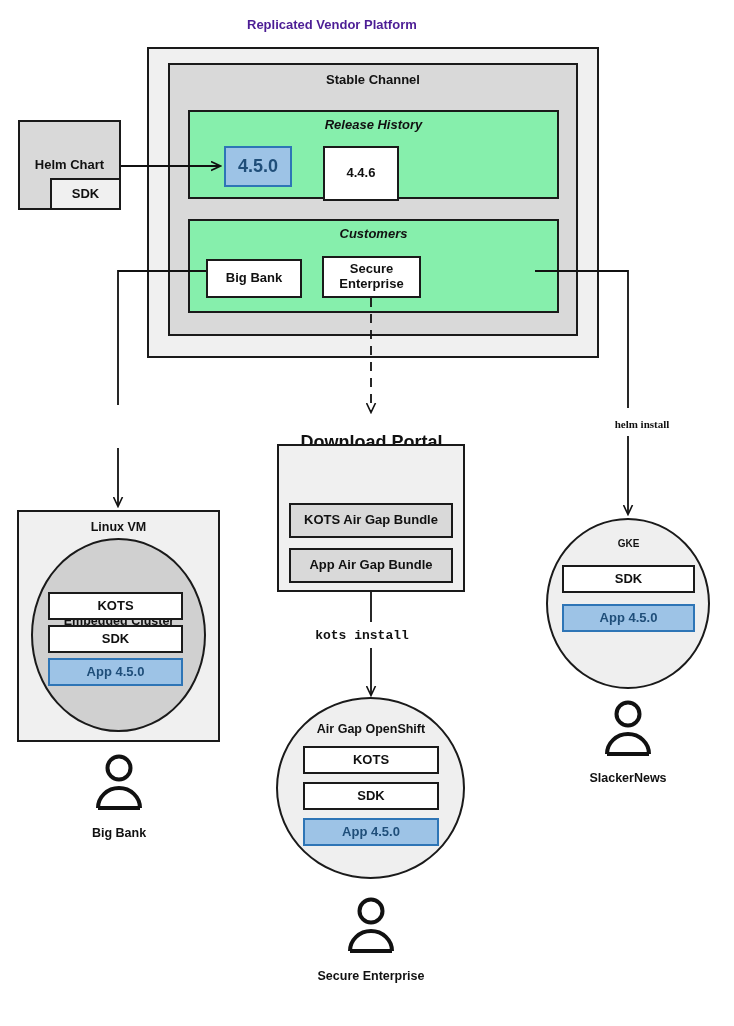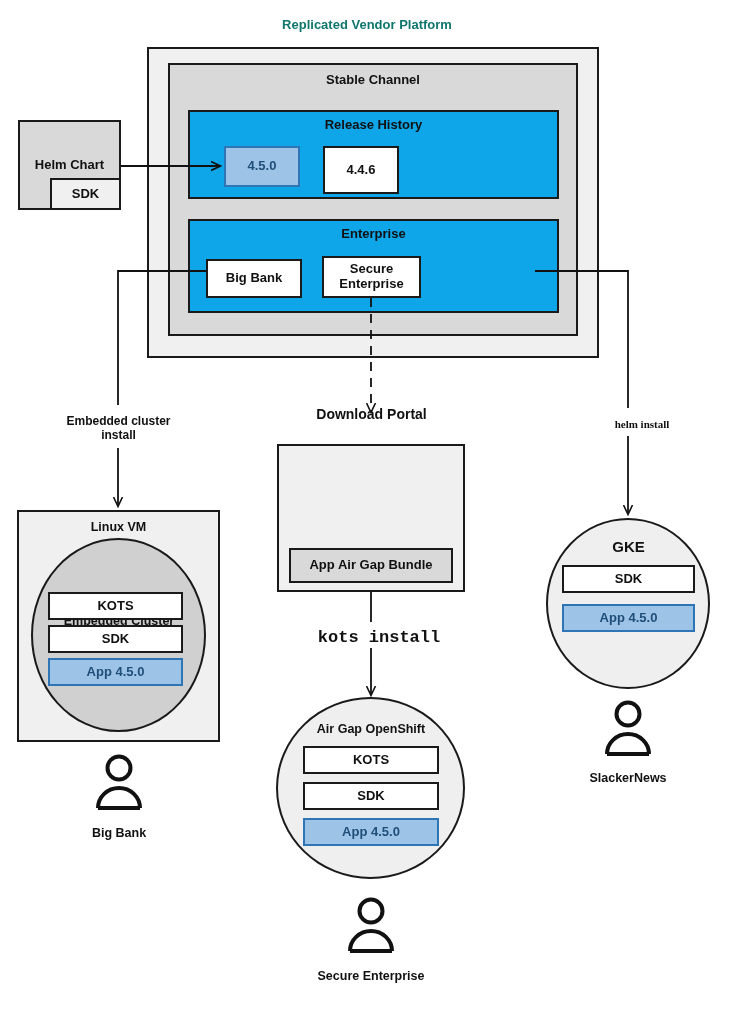--- a/index.html
+++ b/index.html
@@ -25,28 +25,28 @@
     align-items: center;
     justify-content: center;
     text-align: center;
     font-weight: bold;
     color: #111111;
     line-height: 1.15;
   }
   .lbl-top {
     position: absolute;
     box-sizing: border-box;
-    text-align: center;
-    font-weight: bold;
-    color: #0f766e;
+    text-align: left;
+    font-weight: bold;
+    color: #4c1d95;
     line-height: 1.2;
   }
   .fill-lightest { background: #f0f0f0; }
   .fill-light    { background: #d9d9d9; }
-  .fill-mid      { background: #0ea5e9; }
+  .fill-mid      { background: #86efac; font-style: italic; }
   .fill-white    { background: #ffffff; }
   .fill-blue {
     background: #9dc3e6;
     border-color: #2e75b6;
     color: #1f4e79;
   }
   .ellipse {
     position: absolute;
     box-sizing: border-box;
     border: 2px solid #1a1a1a;
@@ -86,48 +86,48 @@
   <div class="box fill-lightest" style="left:147px; top:47px; width:452px; height:311px;"></div>
 
   <div class="box fill-light" style="left:168px; top:63px; width:410px; height:273px; align-items:flex-start; padding-top:8px;">
     <span style="font-size:13px;">Stable Channel</span>
   </div>
 
   <div class="box fill-mid" style="left:188px; top:110px; width:371px; height:89px; align-items:flex-start; padding-top:6px;">
     <span style="font-size:13px;">Release History</span>
   </div>
 
-  <div class="box fill-blue" style="left:224px; top:146px; width:76px; height:41px; font-size:13px;">4.5.0</div>
-
-  <div class="box fill-white" style="left:323px; top:146px; width:76px; height:48px; font-size:13px;">4.4.6</div>
+  <div class="box fill-blue" style="left:224px; top:146px; width:68px; height:41px; font-size:18px;">4.5.0</div>
+
+  <div class="box fill-white" style="left:323px; top:146px; width:76px; height:55px; font-size:13px;">4.4.6</div>
 
   <div class="box fill-mid" style="left:188px; top:219px; width:371px; height:94px; align-items:flex-start; padding-top:6px;">
-    <span style="font-size:13px;">Enterprise</span>
+    <span style="font-size:13px;">Customers</span>
   </div>
 
   <div class="box fill-white" style="left:206px; top:259px; width:96px; height:39px; font-size:13px;">Big Bank</div>
 
   <div class="box fill-white" style="left:322px; top:256px; width:99px; height:42px; font-size:13px;">Secure Enterprise</div>
 
 
   <div class="box fill-light" style="left:18px; top:120px; width:103px; height:90px; align-items:center; font-size:13px;text-align:center;">Helm Chart</div>
 
   <div class="box fill-lightest" style="left:50px; top:178px; width:71px; height:32px; font-size:13px;">SDK</div>
 
-  <div class="caption" style="left:51px; top:414px; width:135px; font-size:12px;">Embedded cluster install</div>
 
   <div class="caption mono" style="left:567px; top:418px; width:150px; font-size:11px;font-family:Liberation Serif, serif;">helm install</div>
 
-  <div class="caption mono" style="left:306px; top:628px; width:146px; font-size:17px;">kots install</div>
-
-  <div class="caption" style="left:294px; top:406px; width:155px; font-size:14px;">Download Portal</div>
+  <div class="caption mono" style="left:289px; top:628px; width:146px; font-size:13px;">kots install</div>
+
+  <div class="caption" style="left:294px; top:432px; width:155px; font-size:18px;">Download Portal</div>
 
   <div class="box fill-lightest" style="left:277px; top:444px; width:188px; height:148px;"></div>
 
 
+  <div class="box fill-light" style="left:289px; top:503px; width:164px; height:35px; font-size:13px;">KOTS Air Gap Bundle</div>
 
   <div class="box fill-light" style="left:289px; top:548px; width:164px; height:35px; font-size:13px;">App Air Gap Bundle</div>
 
   <div class="box fill-lightest" style="left:17px; top:510px; width:203px; height:232px; align-items:flex-start; padding-top:8px;">
     <span style="font-size:12.5px;">Linux VM</span>
   </div>
 
   <div class="ellipse ell-light" style="left:31px; top:538px; width:175px; height:194px;"></div>
 
   <div class="caption" style="left:44px; top:568px; width:150px; font-size:12.5px;margin-top:46px;">Embedded Cluster</div>
@@ -143,21 +143,21 @@
   <div class="caption" style="left:290px; top:722px; width:162px; font-size:12.5px;">Air Gap OpenShift</div>
 
   <div class="box fill-white" style="left:303px; top:746px; width:136px; height:28px; font-size:13px;">KOTS</div>
 
   <div class="box fill-white" style="left:303px; top:782px; width:136px; height:28px; font-size:13px;">SDK</div>
 
   <div class="box fill-blue" style="left:303px; top:818px; width:136px; height:28px; font-size:13px;">App 4.5.0</div>
 
   <div class="ellipse ell-lightest" style="left:546px; top:518px; width:164px; height:171px;"></div>
 
-  <div class="caption" style="left:556px; top:538px; width:145px; font-size:15px;">GKE</div>
+  <div class="caption" style="left:556px; top:538px; width:145px; font-size:10px;">GKE</div>
 
   <div class="box fill-white" style="left:562px; top:565px; width:133px; height:28px; font-size:13px;">SDK</div>
 
   <div class="box fill-blue" style="left:562px; top:604px; width:133px; height:28px; font-size:13px;">App 4.5.0</div>
 
   <svg class="actor" style="left:92px; top:754px;" width="54" height="56" viewBox="0 0 54 56">
     <circle cx="27" cy="14" r="11.5" fill="none" stroke="#111" stroke-width="4"></circle>
     <path d="M6 54 A21 20 0 0 1 48 54" fill="none" stroke="#111" stroke-width="4"></path>
     <line x1="6" y1="54" x2="48" y2="54" stroke="#111" stroke-width="4"></line>
   </svg>

